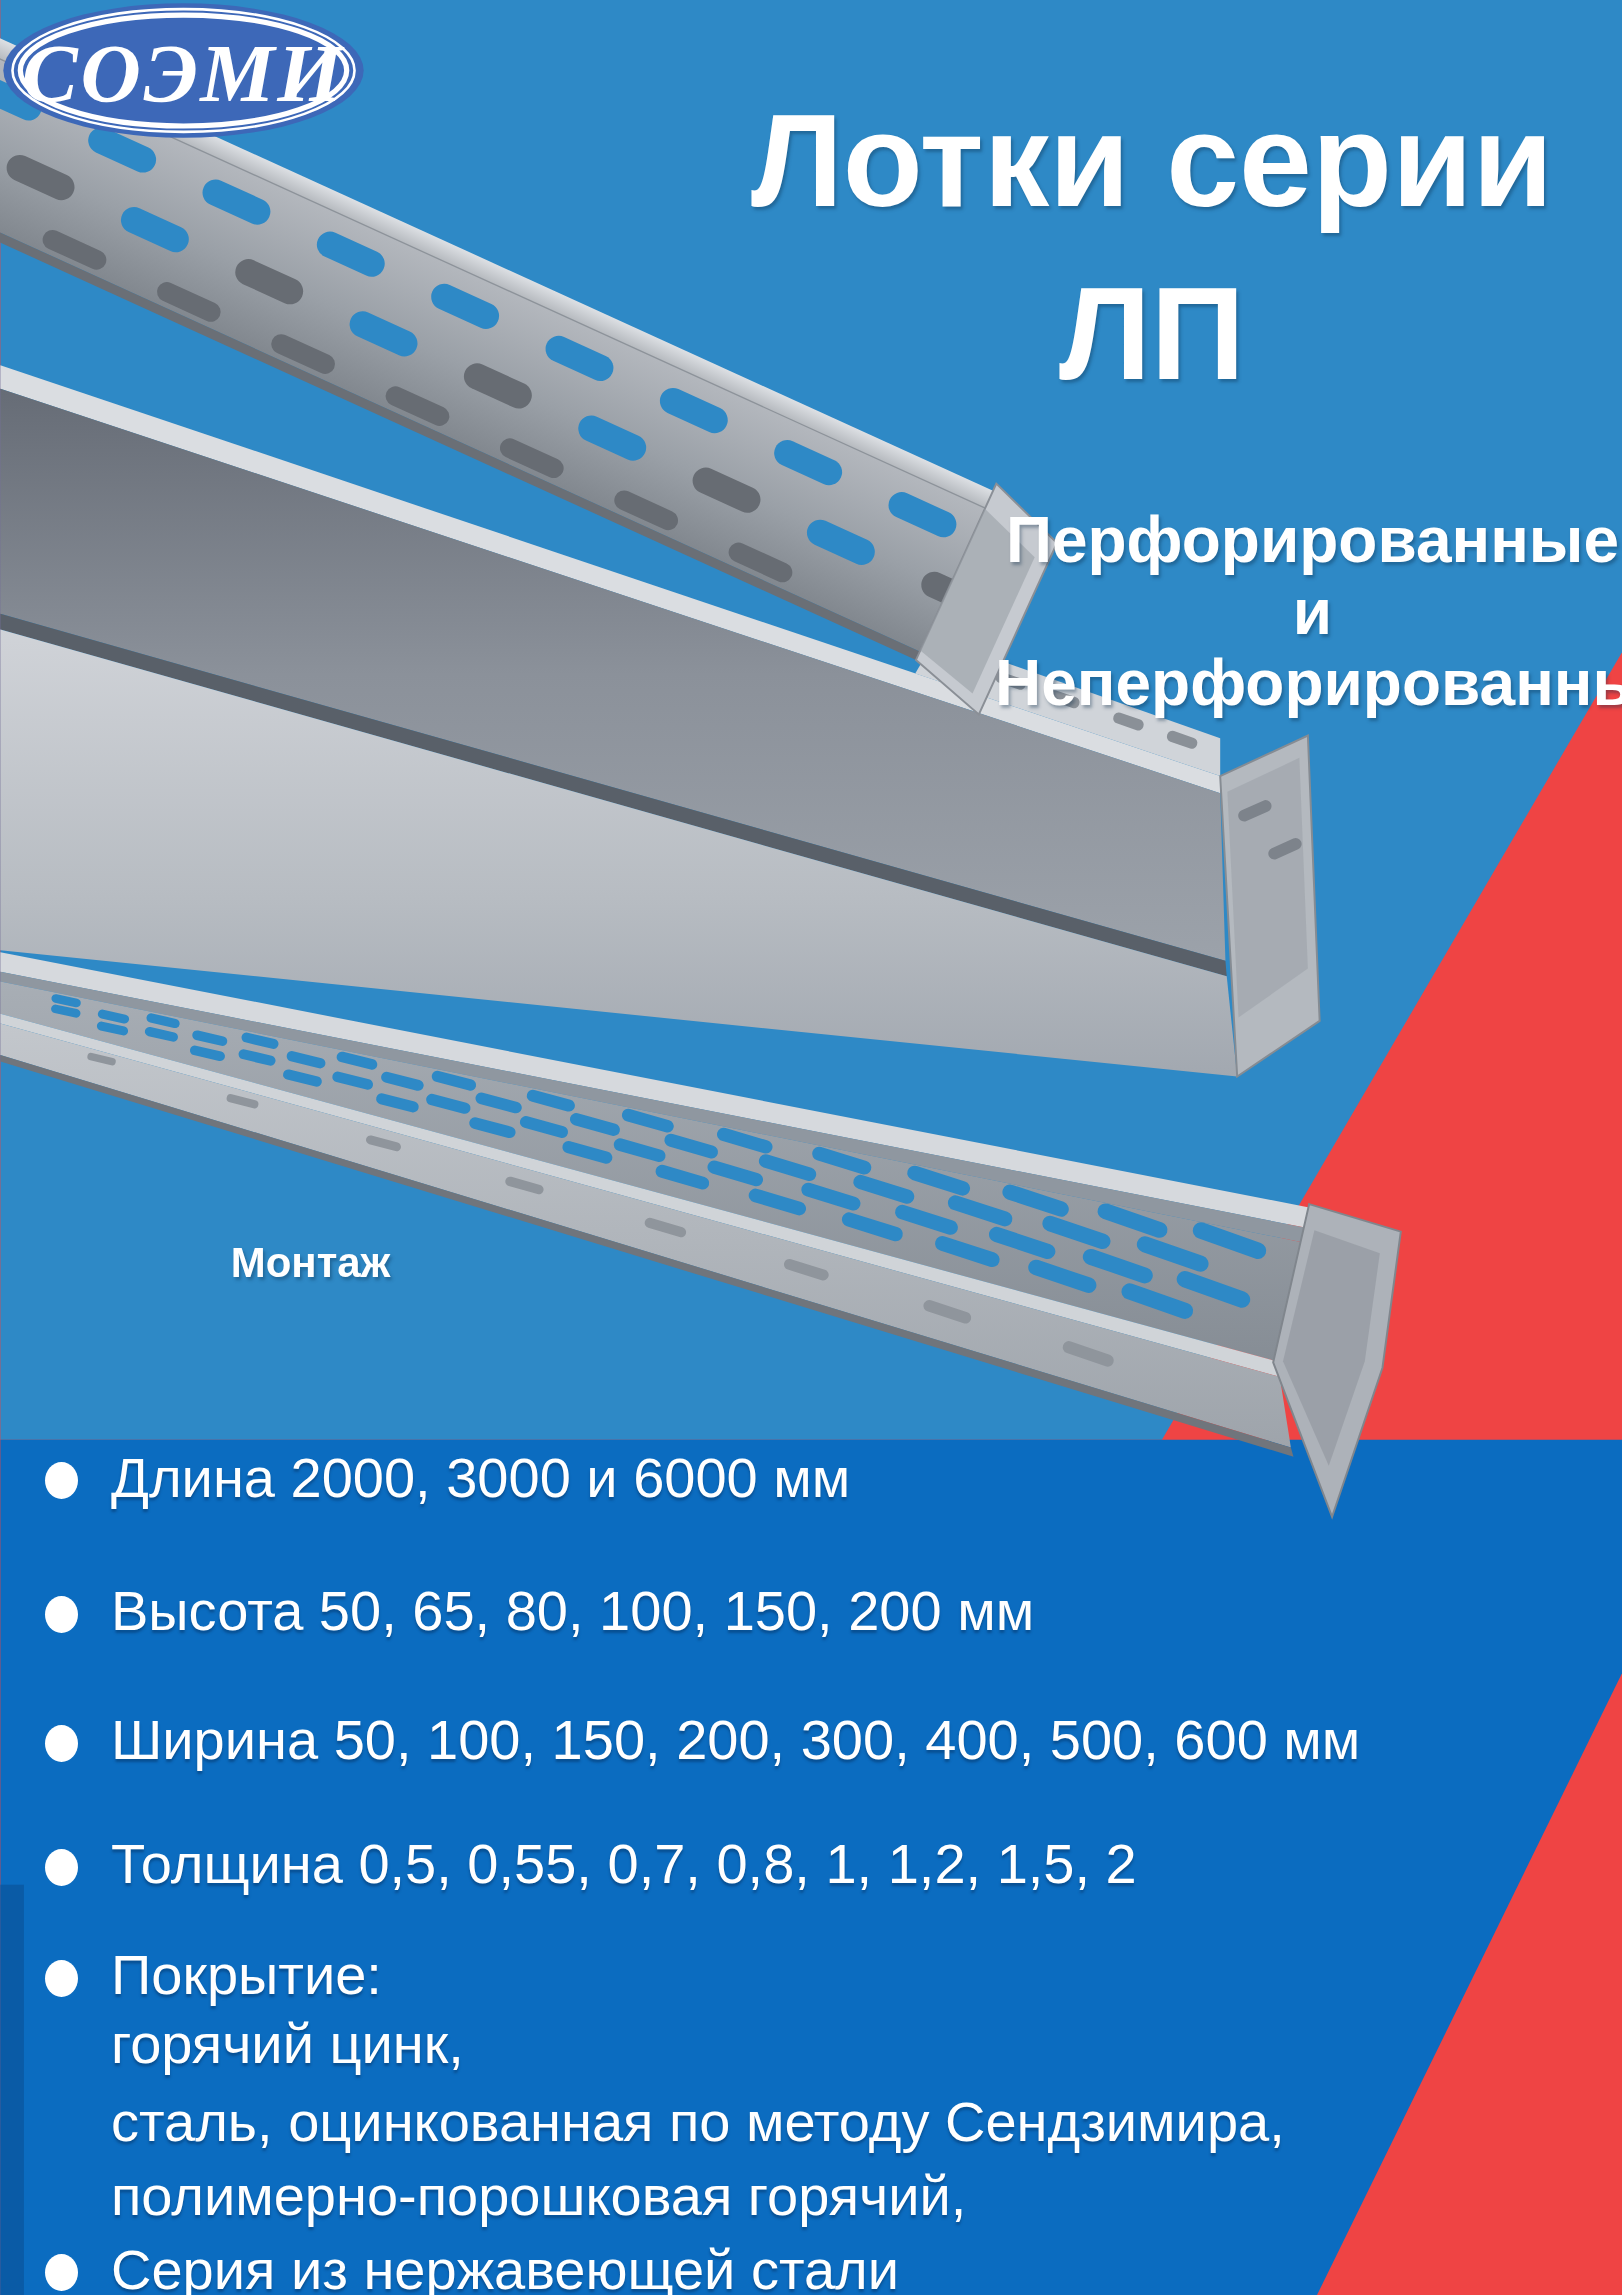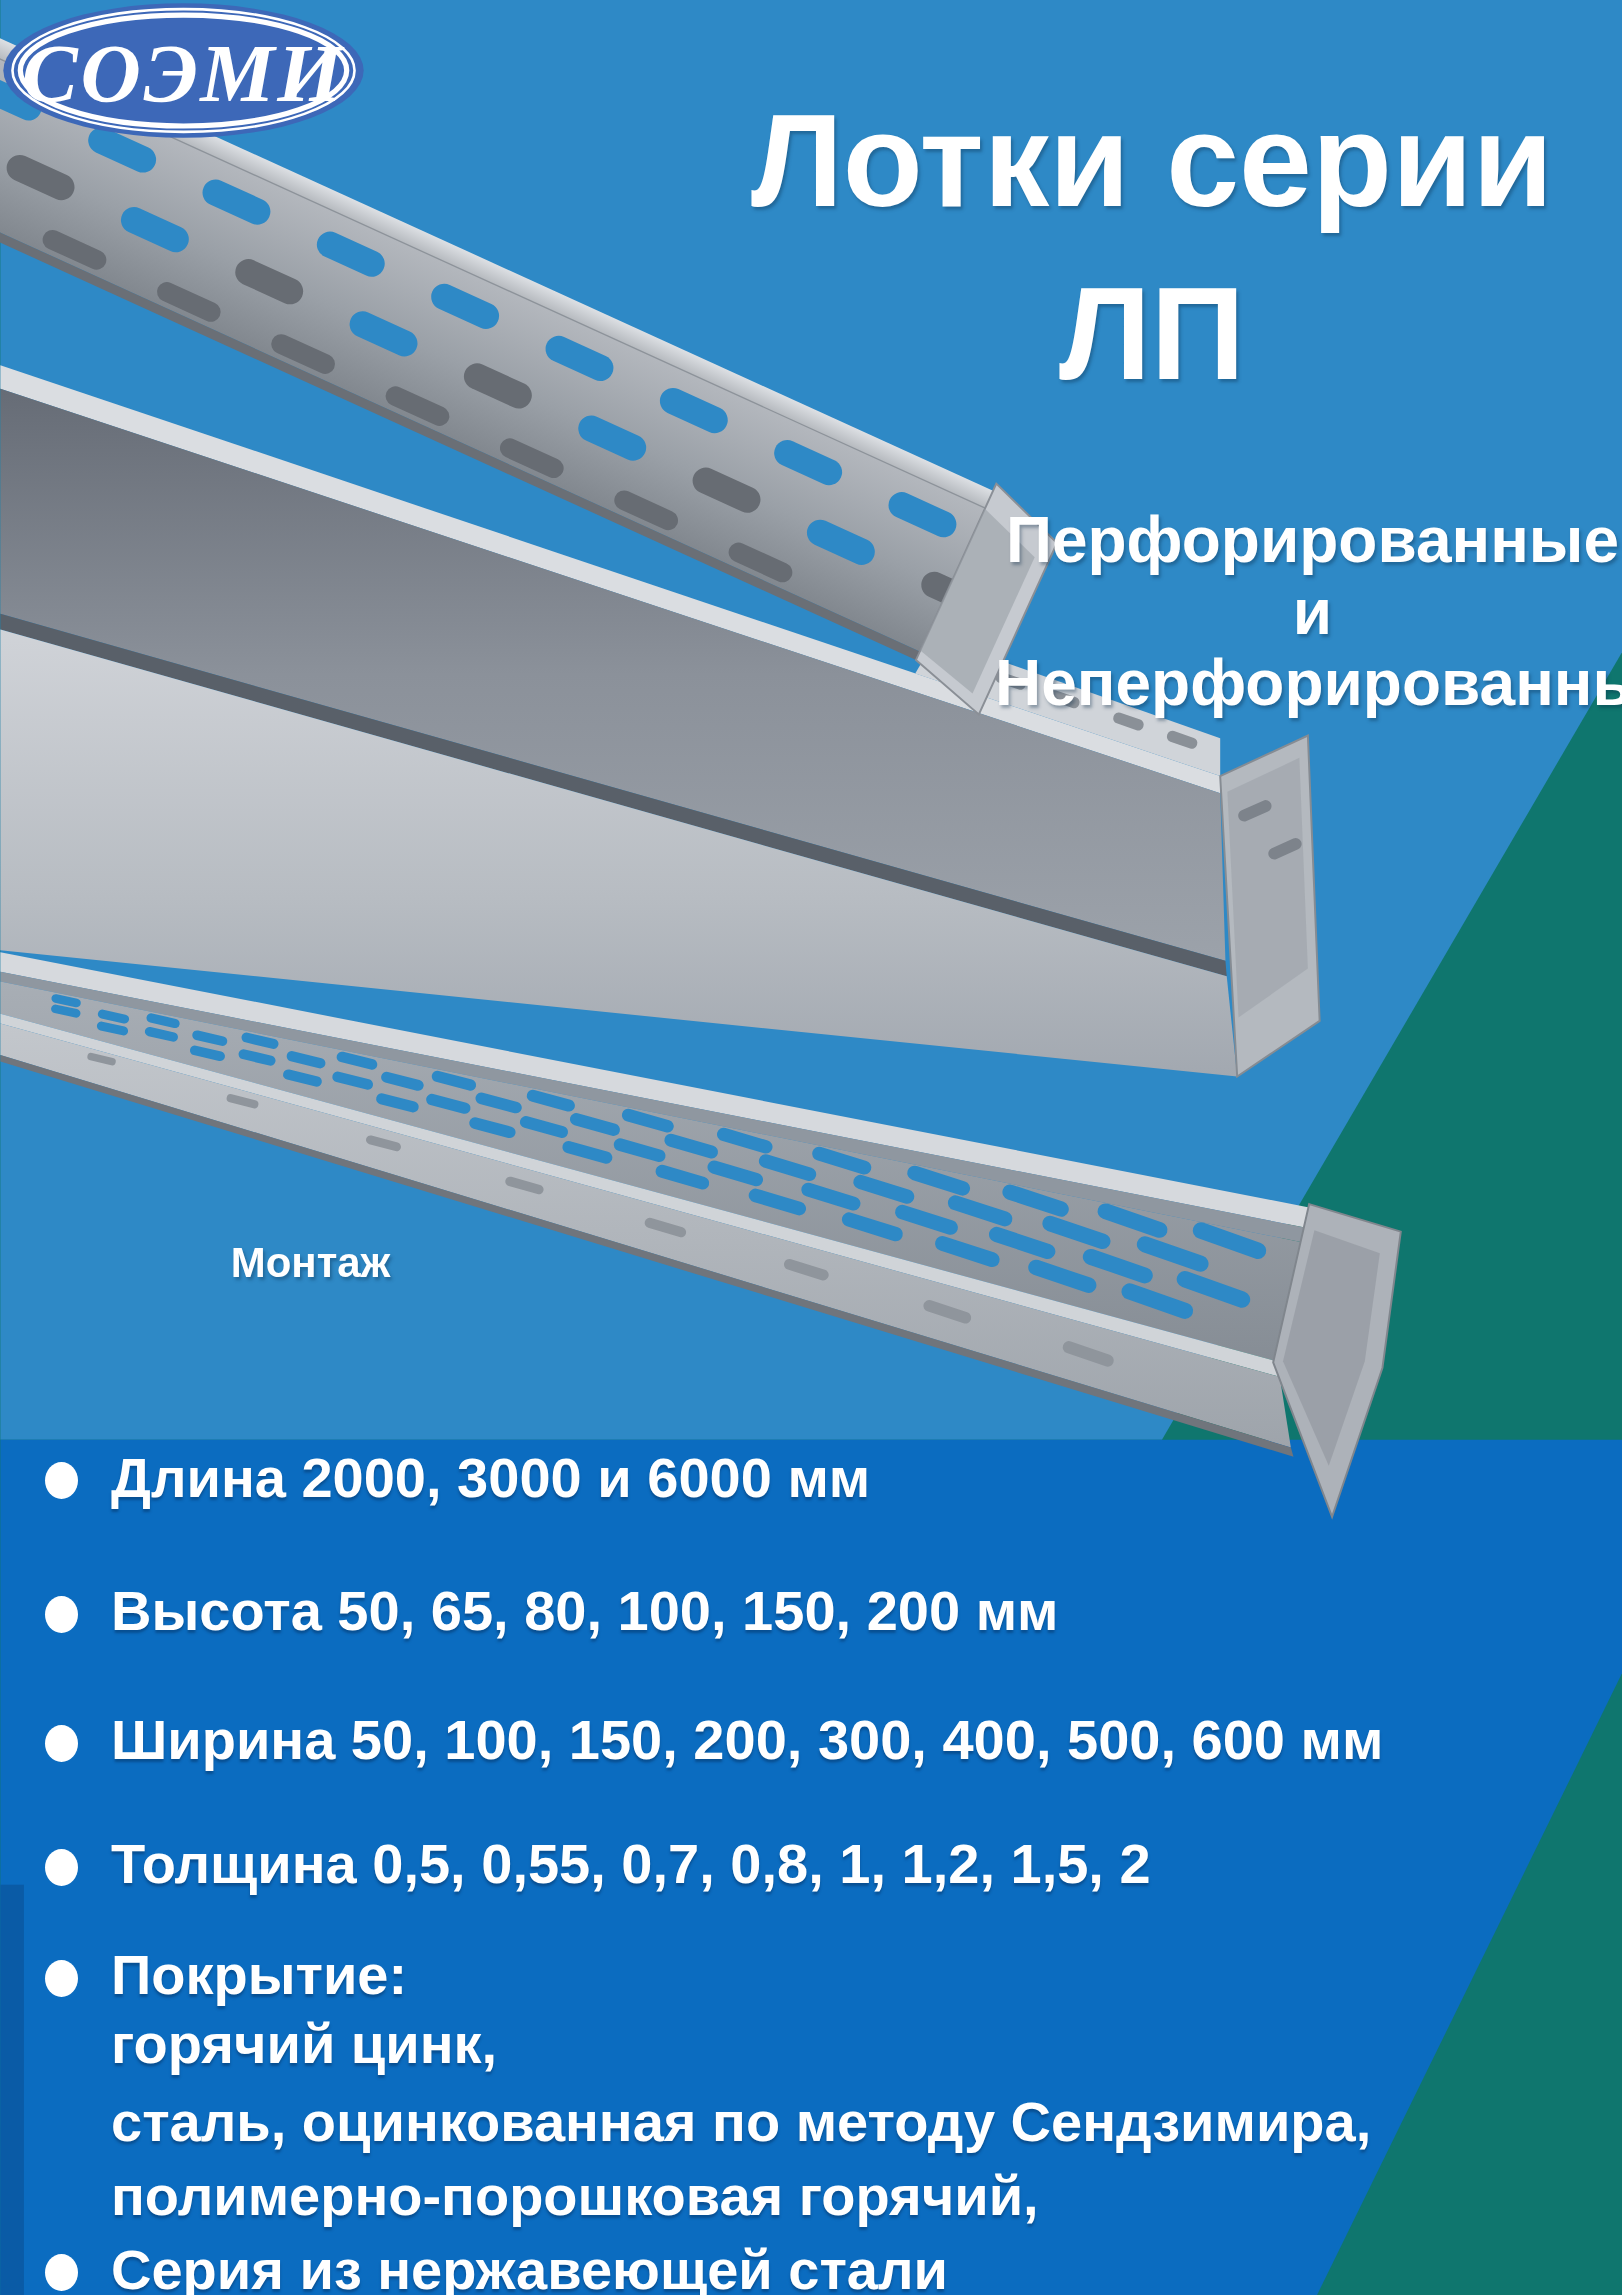--- a/index.html
+++ b/index.html
@@ -1,30 +1,30 @@
 <!DOCTYPE html>
 <html style="font-size:10.5px"><head>
 <meta charset="utf-8">
 <style>
   html,body{margin:0;padding:0;background:#888;}
   .poster{
     position:relative;width:1623px;height:2295px;overflow:hidden;
-    background:#0f766e;font-family:"Liberation Sans","DejaVu Sans",sans-serif;
+    background:#ef4444;font-family:"Liberation Sans","DejaVu Sans",sans-serif;
   }
   .poster svg{position:absolute;left:0;top:0;}
   .lbl{
     position:absolute;color:#fff;font-weight:bold;text-align:center;
     text-shadow:2px 2.6px 3.3px rgba(10,40,70,.35);line-height:1.14;white-space:nowrap;
   }
   .title{left:661px;top:75px;width:982px;font-size:131px;line-height:1.32;}
   .perfblock{left:995px;top:505px;width:635px;font-size:64px;line-height:1.12;}
   .lockblock{left:871px;top:1000px;width:550px;font-size:65px;line-height:1.16;}
   .mountblock{left:26px;top:1236px;width:569px;font-size:42px;line-height:1.28;}
   .spec{
-    position:absolute;left:111px;color:#fff;font-weight:bold;font-size:56px;
+    position:absolute;left:111px;color:#fff;font-weight:normal;font-size:56px;
     white-space:nowrap;text-shadow:0 2.6px 2.6px rgba(0,25,60,.35);
   }
   .dot{position:absolute;left:45px;width:33px;height:37px;background:#fff;border-radius:50%;}
   .logo{position:absolute;left:1219px;top:2119px;width:367px;height:141px;}
 </style>
 </head>
 <body>
 
 <div class="poster">
 

